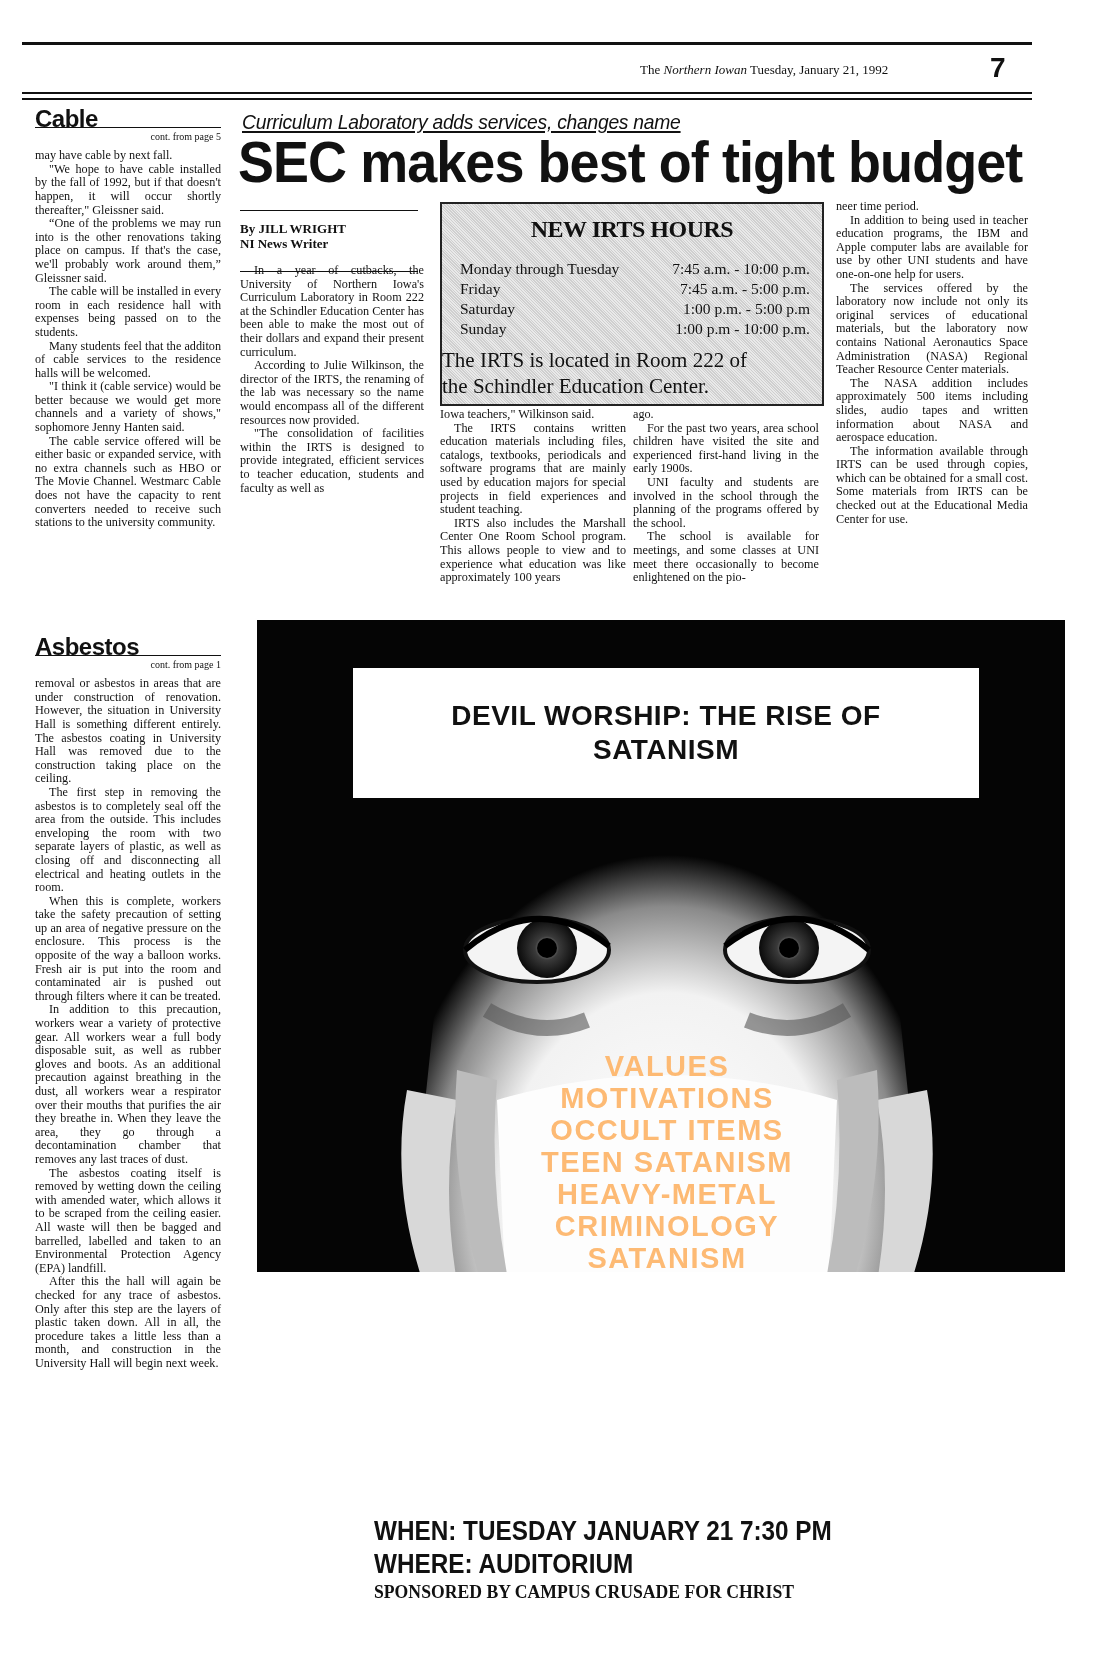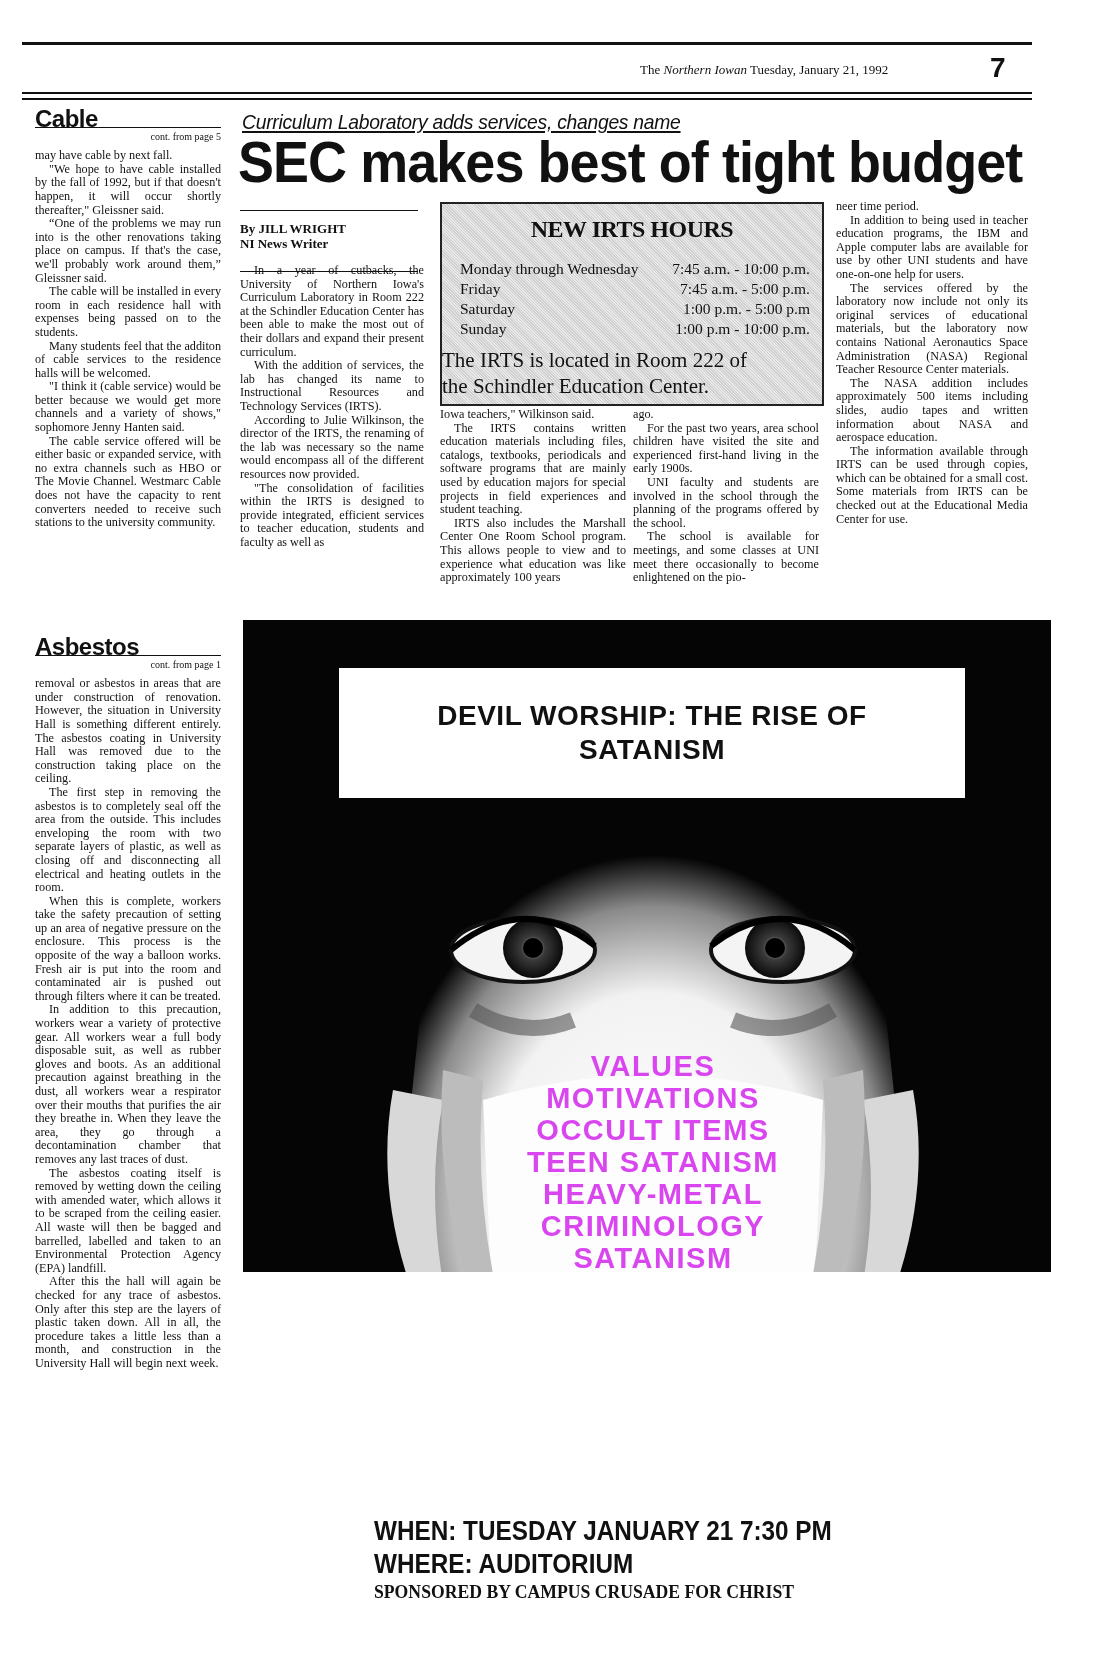--- a/index.html
+++ b/index.html
@@ -39,27 +39,27 @@
   .irts-box {
     left: 440px; top: 202px; width: 380px; height: 200px; border: 2px solid #222;
     background: repeating-linear-gradient(45deg, #cfcfcf 0px, #cfcfcf 1px, #e9e9e9 1px, #e9e9e9 2px);
   }
   .irts-title { text-align: center; font-weight: bold; font-size: 24px; margin-top: 12px; letter-spacing: -0.5px; }
   .irts-table { margin: 16px 0 0 18px; width: 350px; font-size: 15.5px; line-height: 20px; border-collapse: collapse; }
   .irts-table td { padding: 0; }
   .irts-table td.t { text-align: right; }
   .irts-loc { text-align: left; font-size: 21px; line-height: 26px; margin-top: 8px; }
 
-  .ad { left: 243px; top: 620px; width: 808px; height: 652px; background: #050505; overflow: hidden; }
+  .ad { left: 257px; top: 620px; width: 808px; height: 652px; background: #050505; overflow: hidden; }
   .ad-titlebox { position: absolute; left: 96px; top: 48px; width: 626px; height: 130px; background: #fff;
     display: flex; align-items: center; justify-content: center; }
   .ad-title { font-family: "Liberation Sans", sans-serif; font-weight: bold; font-size: 28px; text-align: center; line-height: 34px; letter-spacing: 0.5px; }
   .face { position: absolute; left: 120px; top: 230px; width: 580px; height: 650px; }
   .topics { position: absolute; left: 200px; top: 430px; width: 420px; text-align: center;
-    font-family: "Liberation Sans", sans-serif; font-weight: bold; font-size: 29px; line-height: 32px; letter-spacing: 1.5px; color: #d946ef; }
+    font-family: "Liberation Sans", sans-serif; font-weight: bold; font-size: 29px; line-height: 32px; letter-spacing: 1.5px; color: #fdba74; }
 
   .when { left: 374px; top: 1515px; font-family: "Liberation Sans", sans-serif; font-weight: bold; font-size: 27px; line-height: 33px; transform: scaleX(0.9); transform-origin: left; white-space: nowrap; }
   .sponsor { left: 374px; top: 1581px; font-family: "Liberation Serif", serif; font-weight: bold; font-size: 19px; white-space: nowrap; transform: scaleX(0.93); transform-origin: left; }
 </style>
 </head>
 <body>
 
 <div class="abs rule-top"></div>
 <div class="abs masthead">
   <span>The </span><i>Northern Iowan</i><span> Tuesday, January 21, 1992</span>
@@ -94,31 +94,30 @@
 <div class="abs subhead">Curriculum Laboratory adds services, changes name</div>
 <div class="abs headline">SEC makes best of tight budget</div>
 
 <div class="abs byline-box">
   <div>By JILL WRIGHT</div>
   <div>NI News Writer</div>
 </div>
 
 <div class="abs col" style="left:240px; top:264px; width:184px;">
   <p>In a year of cutbacks, the University of Northern Iowa's Curriculum Laboratory in Room 222 at the Schindler Education Center has been able to make the most out of their dollars and expand their present curriculum.</p>
-  <p>With the addition of services, the lab has changed its name to Instructional Resources and Technology Services (IRTS).</p>
   <p>According to Julie Wilkinson, the director of the IRTS, the renaming of the lab was necessary so the name would encompass all of the different resources now provided.</p>
   <p>"The consolidation of facilities within the IRTS is designed to provide integrated, efficient services to teacher education, students and faculty as well as</p>
 </div>
 
 <div class="abs irts-box">
   <div class="irts-title">NEW IRTS HOURS</div>
   <table class="irts-table">
     <tbody>
         <tr>
-          <td>Monday through Wednesday</td>
+          <td>Monday through Tuesday</td>
           <td class="t">7:45 a.m. - 10:00 p.m.</td>
         </tr>
     <tr>
           <td>Friday</td>
           <td class="t">7:45 a.m. -  5:00 p.m.</td>
         </tr>
     <tr>
           <td>Saturday</td>
           <td class="t">1:00 p.m. -  5:00 p.m</td>
         </tr>

